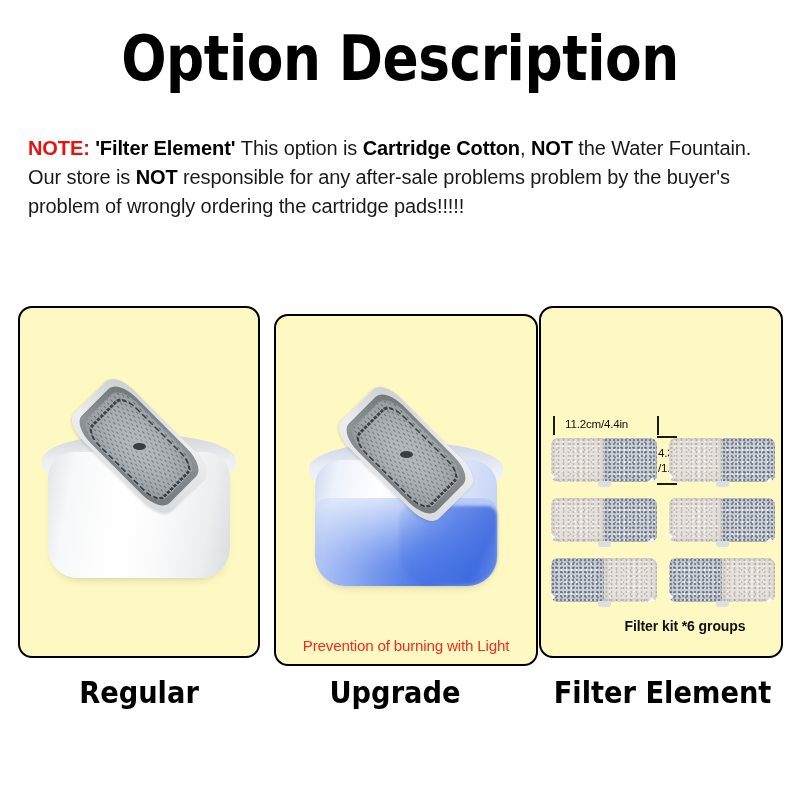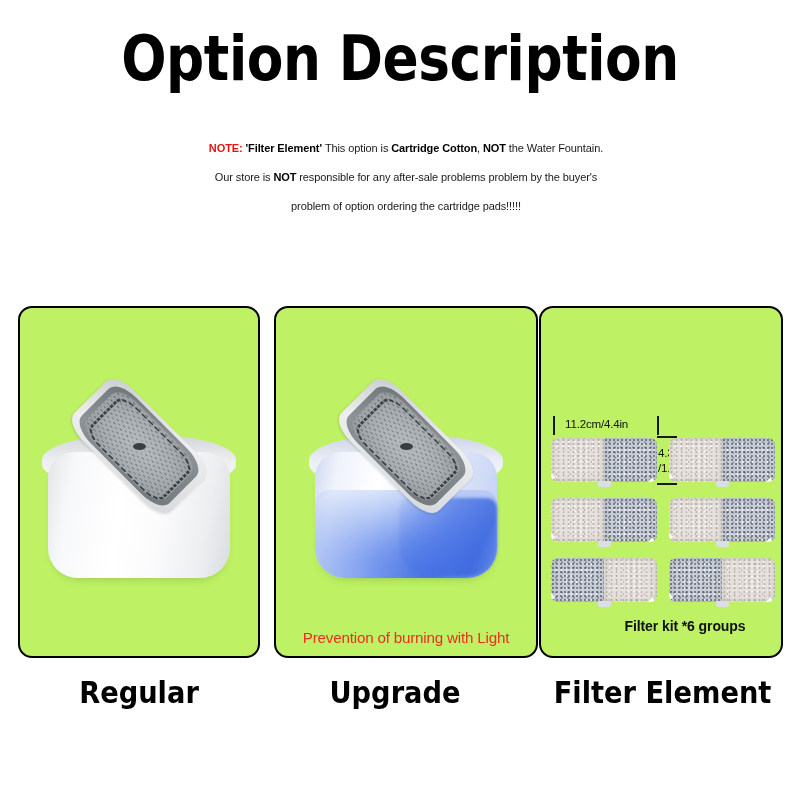--- a/index.html
+++ b/index.html
@@ -34,25 +34,24 @@
     transform-origin: 50% 50%;
     color: #000000;
   }
 
   
   .note-block {
     position: absolute;
     left: 28px;
     top: 134px;
     width: 756px;
-    font-size: 11px;
+    font-size: 20px;
     line-height: 29px;
     color: #1a1a1a;
     letter-spacing: -0.1px;
-    text-align: center;
   }
   .note-block .ln { display: block; white-space: nowrap; }
   .note-lead {
     color: #e8130f;
     font-weight: bold;
   }
   .b { font-weight: bold; color: #000; }
 
   
   .cards {
@@ -61,26 +60,26 @@
     top: 306px;
     width: 800px;
     height: 354px;
   }
   .card {
     position: absolute;
     top: 0;
     height: 352px;
     border: 2px solid #000000;
     border-radius: 14px;
-    background: #bef264;
+    background: #fef9c3;
     box-sizing: border-box;
     overflow: hidden;
   }
   .card-1 { left: 18px;  width: 242px; }
-  .card-2 { left: 274px; width: 264px; }
+  .card-2 { left: 274px; width: 264px; margin-top: 8px; }
   .card-3 { left: 539px; width: 244px; }
 
   
   .fountain {
     position: absolute;
     left: 50%;
     top: 86px;
     width: 206px;
     height: 196px;
     margin-left: -103px;
@@ -413,21 +412,21 @@
   .opt-3 { left: 539px; width: 244px; }
 </style>
 </head>
 <body>
 
 <div class="page-title">Option Description</div>
 
 <div class="note-block">
   <span class="ln"><span class="note-lead">NOTE:</span><span class="b"> 'Filter Element' </span><span>This option is </span><span class="b">Cartridge Cotton</span><span>, </span><span class="b">NOT</span><span> the Water Fountain.</span></span>
   <span class="ln"><span>Our store is </span><span class="b">NOT</span><span> responsible for any after-sale problems problem by the buyer's</span></span>
-  <span class="ln">problem of option ordering the cartridge pads!!!!!</span>
+  <span class="ln">problem of wrongly ordering the cartridge pads!!!!!</span>
 </div>
 
 <div class="cards">
 
   <div class="card card-1">
     <div class="fountain">
       <div class="f-rim"></div>
       <div class="f-body"></div>
       <div class="f-lid-wrap">
         <div class="f-lid-outer"></div>

